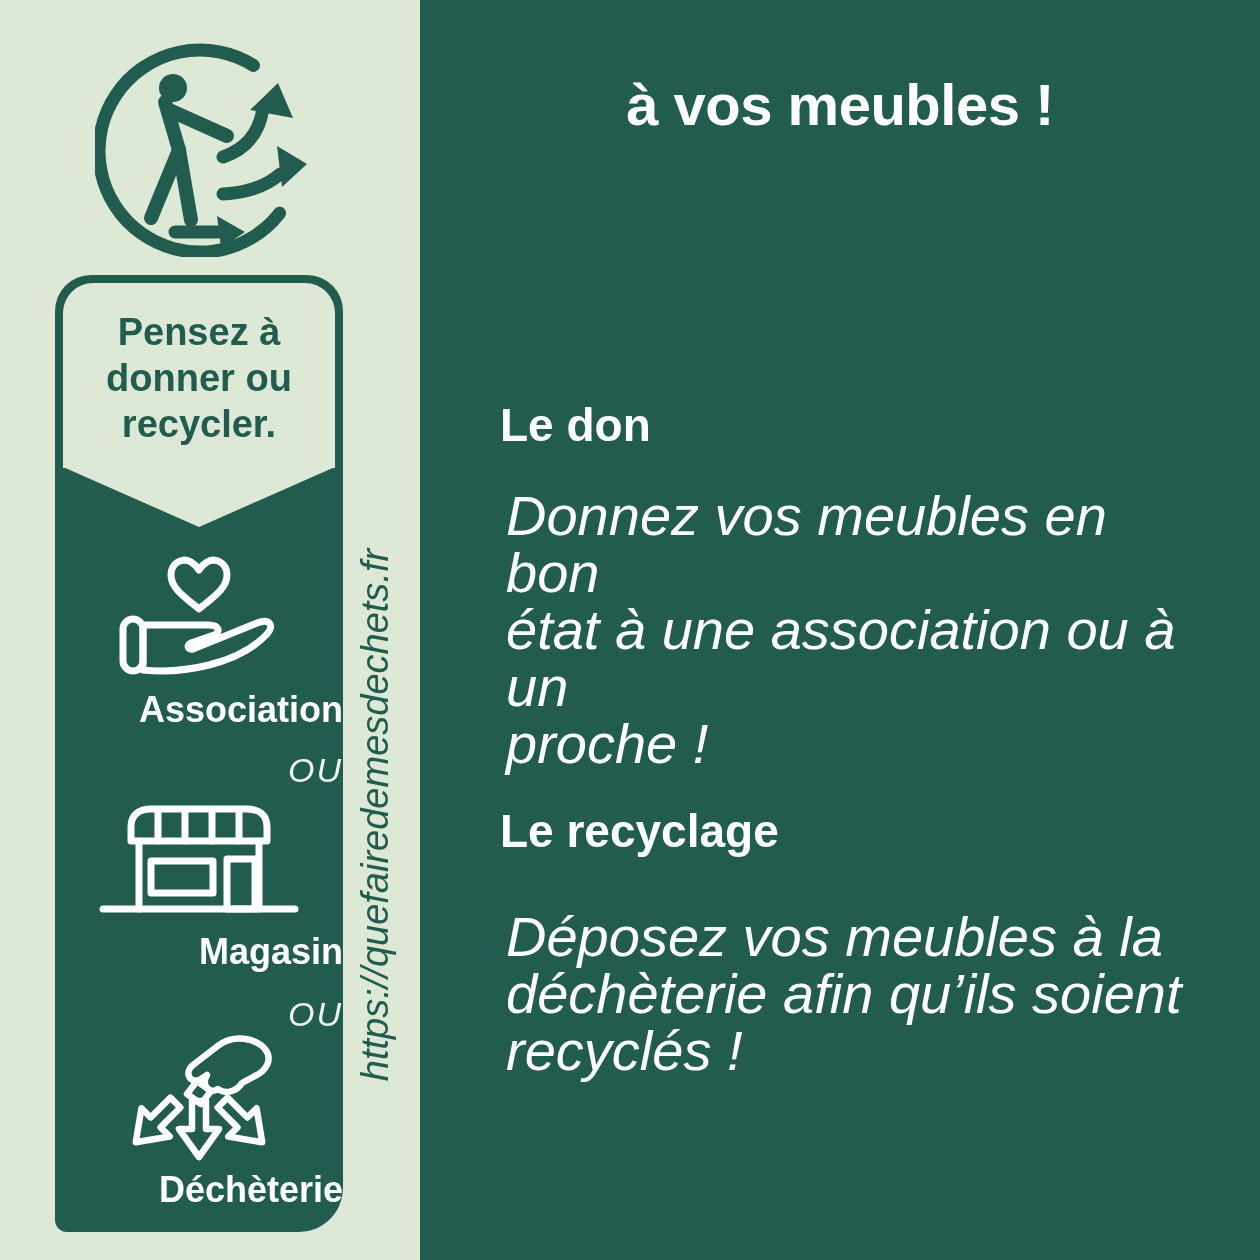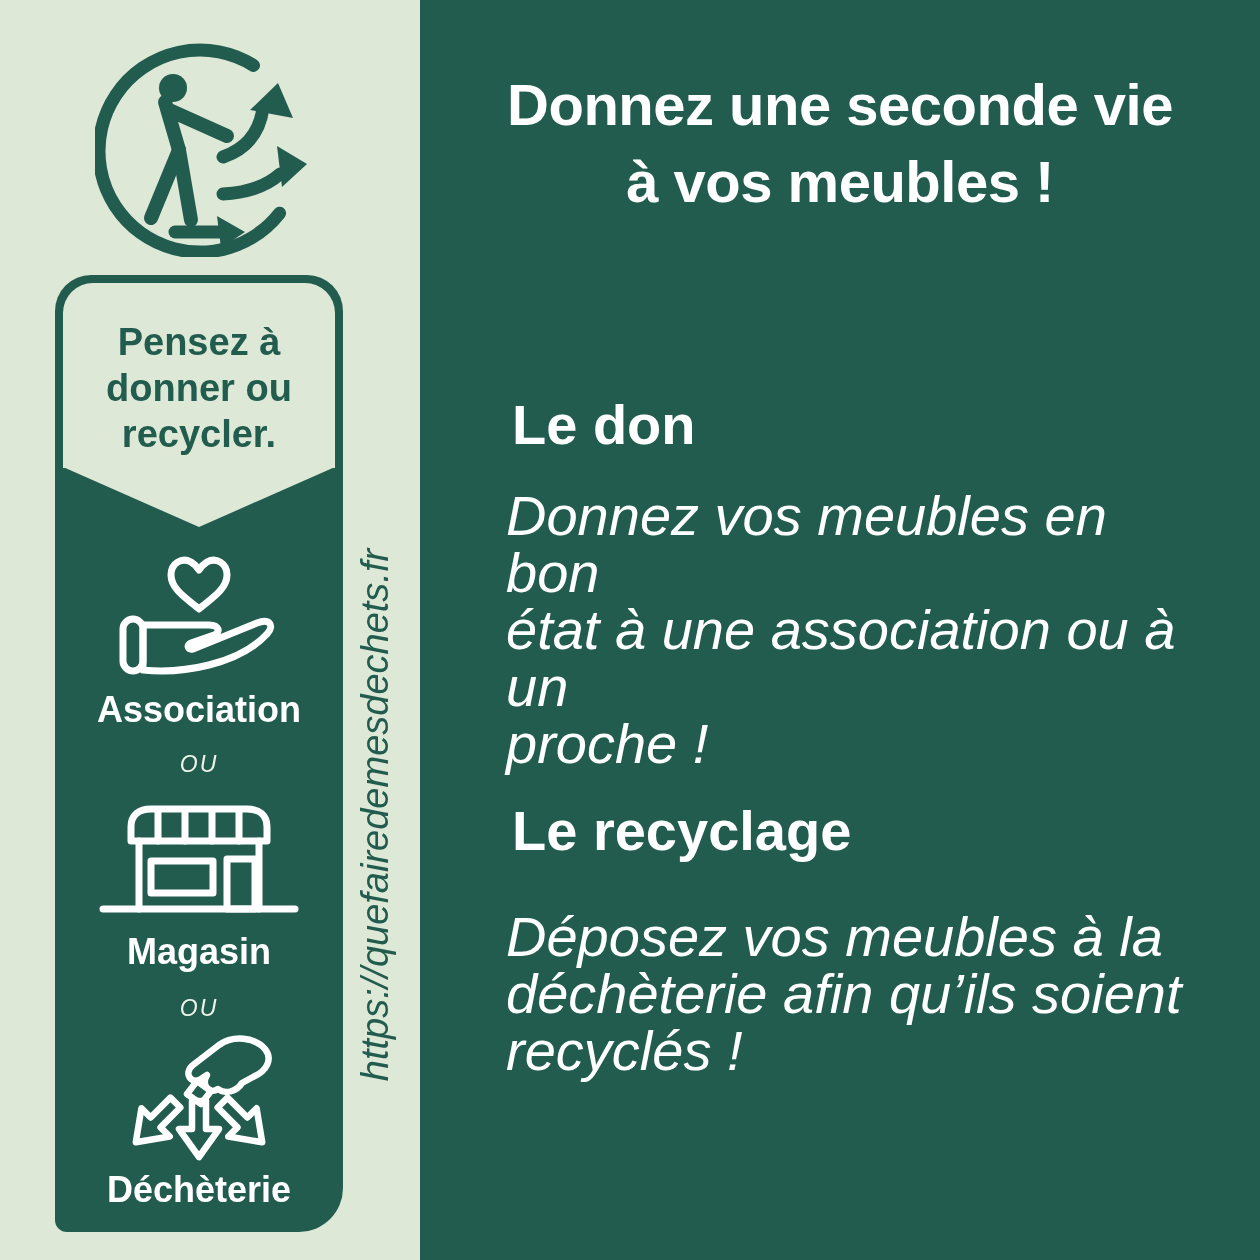--- a/index.html
+++ b/index.html
@@ -5,39 +5,39 @@
   html,body{margin:0;padding:0;background:#dee8d6;}
   .poster{
     position:relative;width:1260px;height:1260px;overflow:hidden;
     background:#dee8d6;font-family:"Liberation Sans",sans-serif;
     -webkit-font-smoothing:antialiased;
   }
   
   .main{position:absolute;left:420px;top:0;width:840px;height:1260px;background:#215c4f;color:#ffffff;}
   .main-title{position:absolute;top:66px;left:0;width:100%;text-align:center;
     font-weight:bold;font-size:58px;line-height:77px;letter-spacing:-0.5px;}
-  .sec-heading{position:absolute;left:92px;font-weight:bold;font-size:56px;line-height:50px;}
+  .sec-heading{position:absolute;left:80px;font-weight:bold;font-size:46px;line-height:50px;}
   .sec-body{position:absolute;left:86px;width:700px;font-style:italic;font-size:56px;line-height:57px;}
   #don-heading{top:400px;}
   #don-body{top:487px;}
   #rec-heading{top:806px;}
   #rec-body{top:908px;}
 
   
   .column{position:absolute;left:55px;top:275px;width:288px;height:957px;
     background:#215c4f;border-radius:36px 36px 44px 12px;color:#ffffff;}
   .banner-rect{position:absolute;left:8px;top:8px;width:272px;height:185px;
     background:#dee8d6;border-radius:30px 30px 0 0;}
   .banner-v{position:absolute;left:8px;top:192px;width:272px;height:60px;
     background:#dee8d6;clip-path:polygon(0 0,100% 0,50% 100%);}
-  .banner-text{padding-top:36px;text-align:center;font-weight:bold;font-size:38px;
+  .banner-text{padding-top:26px;text-align:center;font-weight:bold;font-size:38px;
     line-height:46px;color:#215c4f;}
-  .col-item{position:absolute;left:0;width:100%;text-align:center;}
+  .col-item{position:absolute;left:0;width:100%;text-align:right;}
   .col-label{font-weight:bold;font-size:36px;}
-  .col-sep{font-style:italic;font-size:23px;letter-spacing:2px;color:#eef4ea;}
+  .col-sep{font-style:italic;font-size:34px;letter-spacing:2px;color:#eef4ea;}
   .icon-wrap{position:absolute;left:50%;transform:translateX(-50%);}
   #icon-handheart{top:278px;}
   #label-association{top:414px;}
   #sep-1{top:476px;}
   #icon-store{top:528px;}
   #label-magasin{top:656px;}
   #sep-2{top:720px;}
   #icon-dump{top:758px;}
   #label-dechetterie{top:894px;}
 
@@ -125,21 +125,20 @@
       </g>
     </svg>
 
     <div id="label-dechetterie" class="col-item col-label">Déchèterie</div>
   </div>
 
   <div class="url-vertical">https://quefairedemesdechets.fr</div>
 
   <div class="main">
     <div class="main-title">
-      <div>Donnez une seconde vie</div>
       <div>à vos meubles !</div>
     </div>
 
     <div id="don-heading" class="sec-heading">Le don</div>
     <div id="don-body" class="sec-body">
       <div>Donnez vos meubles en bon</div>
       <div>état à une association ou à un</div>
       <div>proche !</div>
     </div>
 

